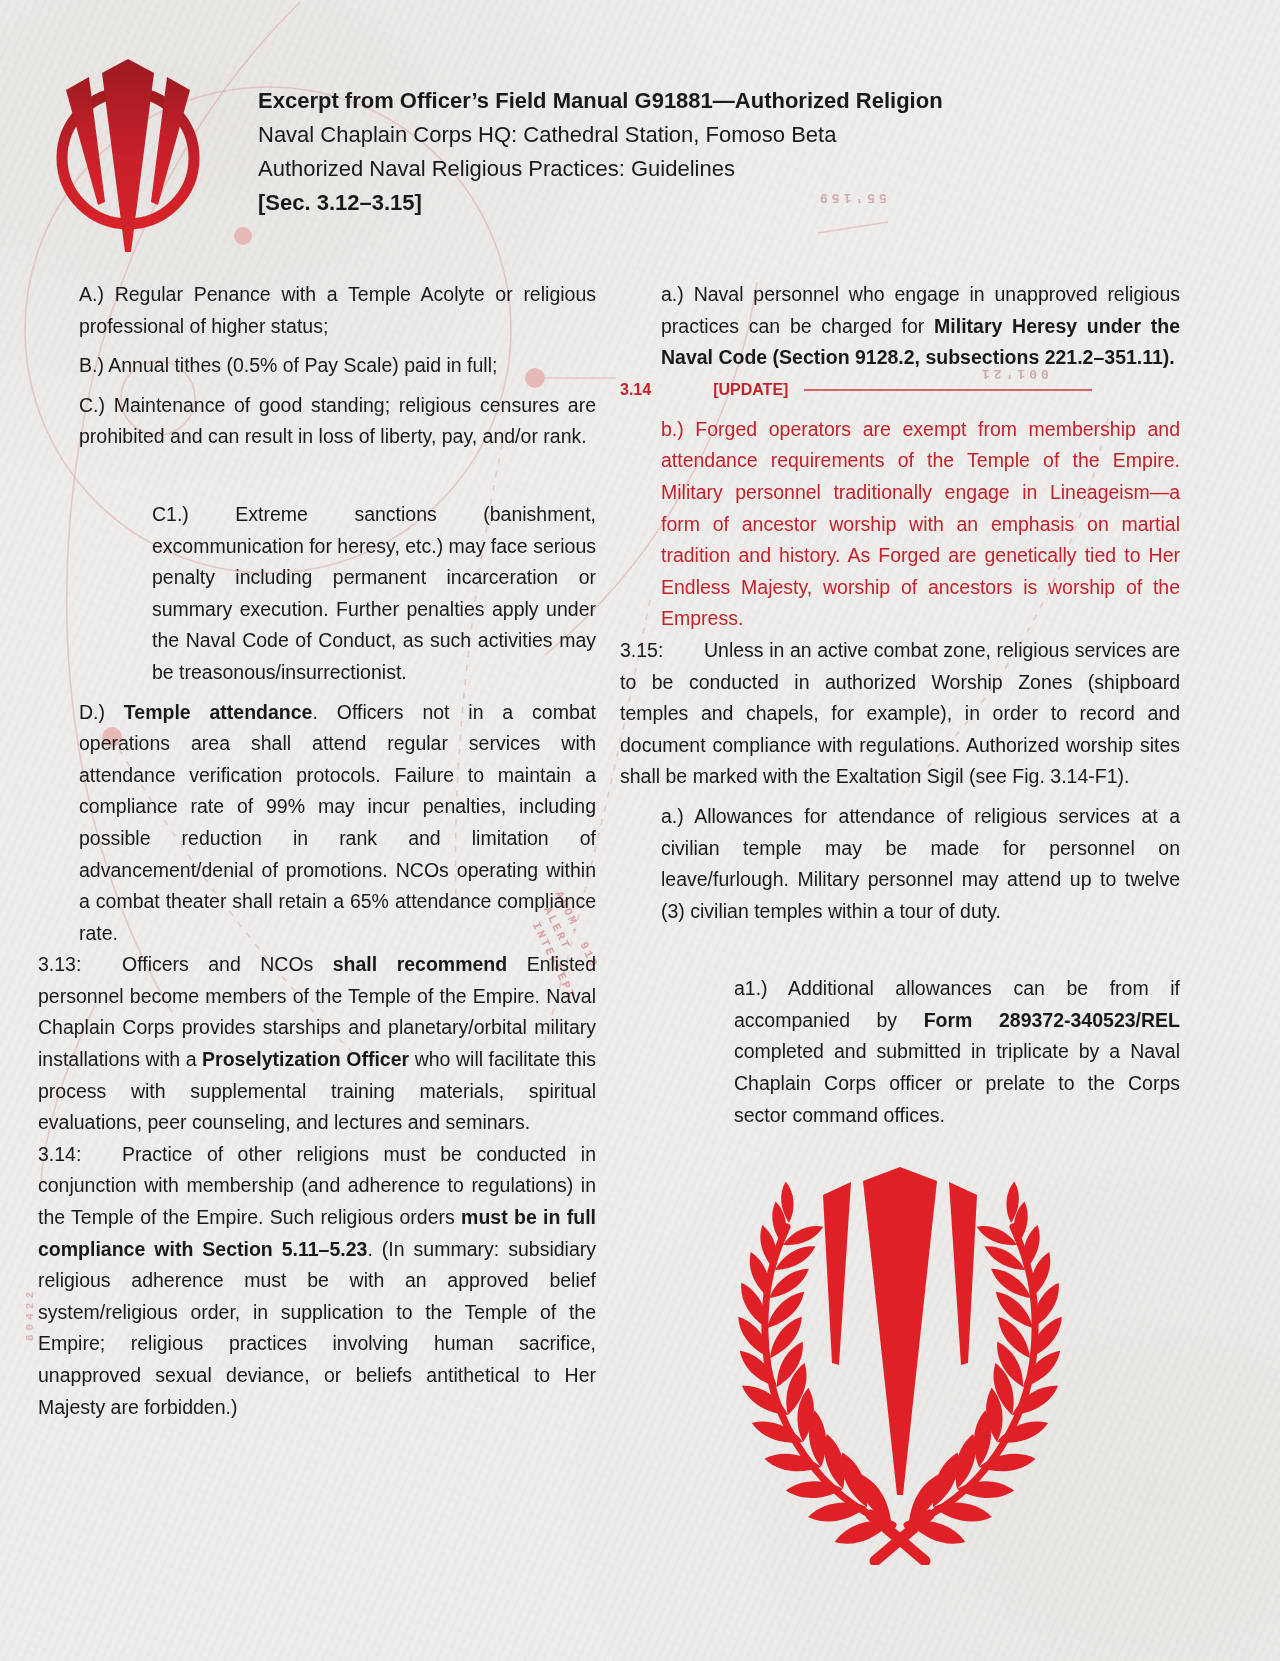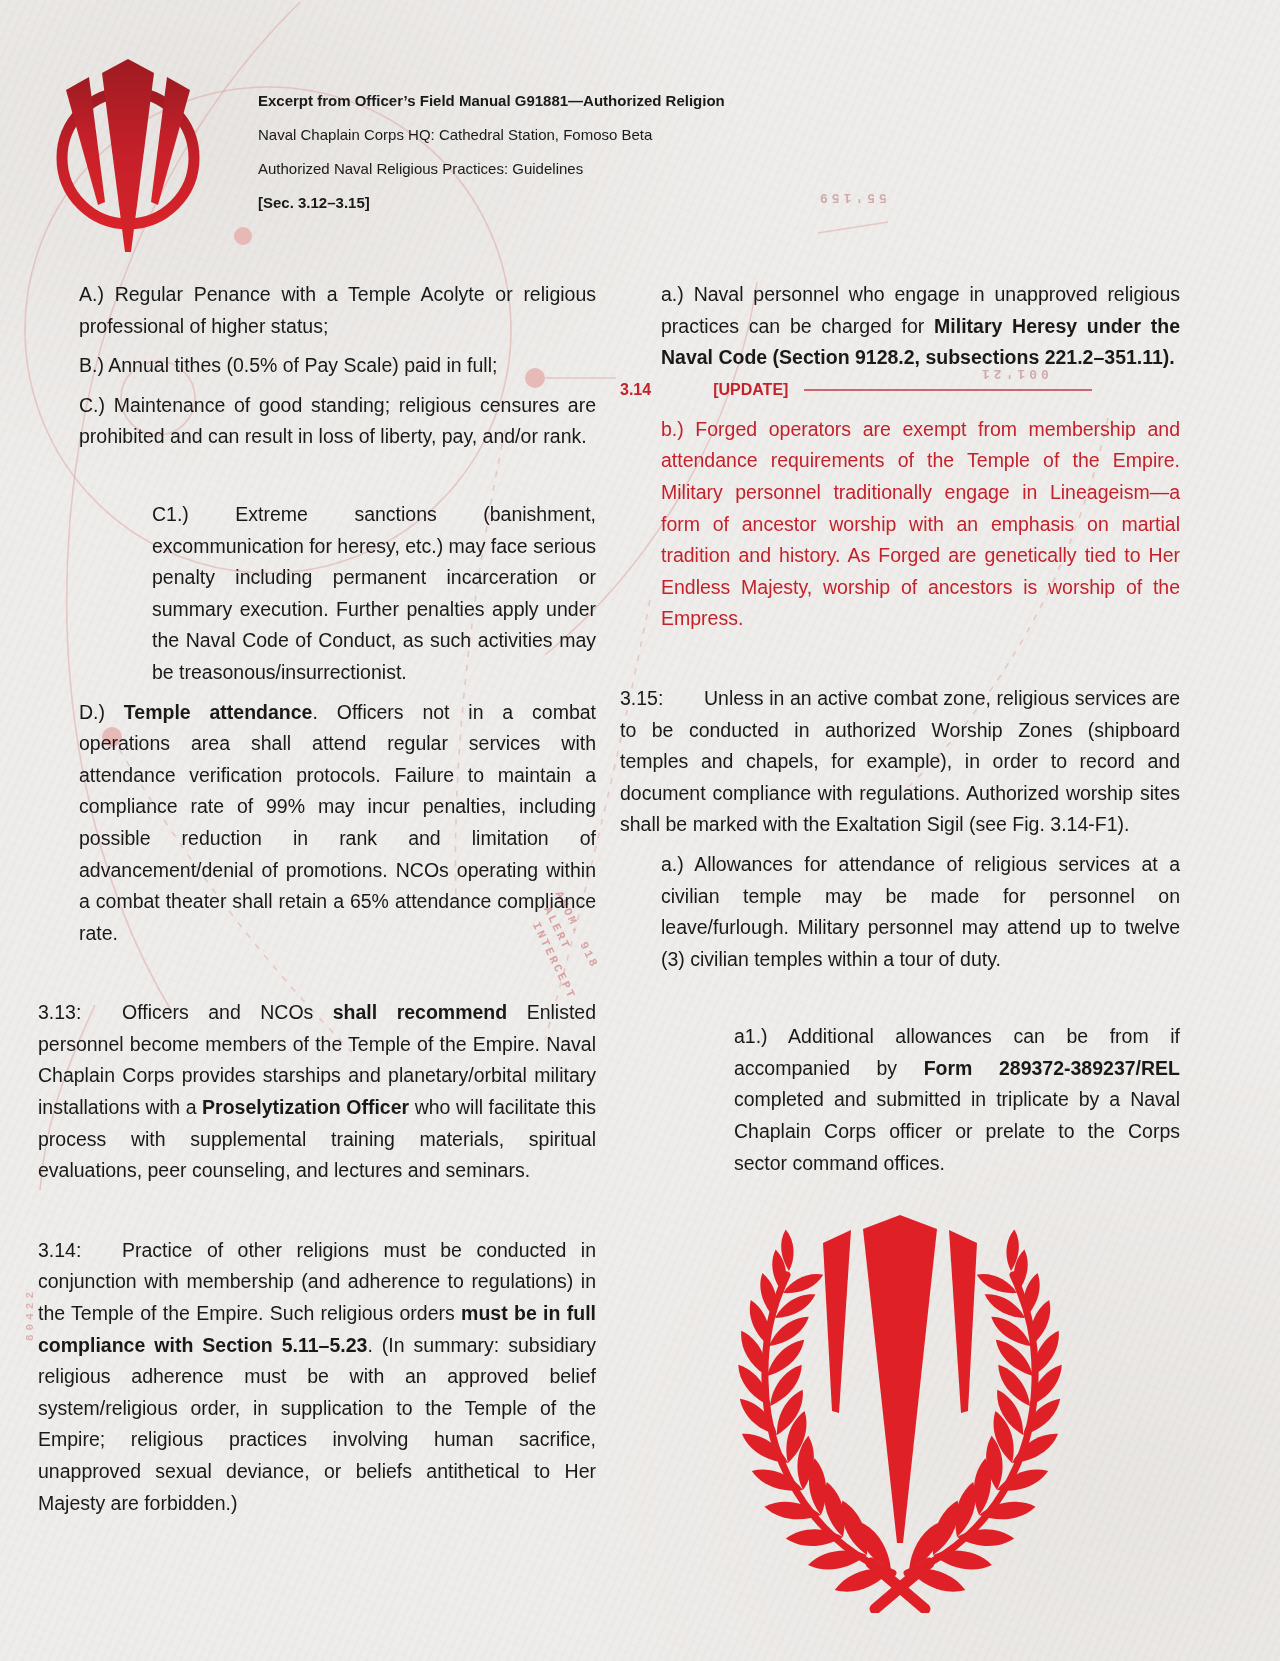--- a/index.html
+++ b/index.html
@@ -26,30 +26,30 @@
   .decor-stamp div:nth-child(2){margin-left:9px;}
   .decor-stamp div:nth-child(3){margin-left:18px;}
   .decor-sidecode{position:absolute;left:24px;top:1288px;font-family:"Liberation Mono",monospace;
         font-size:11px;font-weight:700;color:#d08b8d;letter-spacing:4px;opacity:.6;
         writing-mode:vertical-rl;transform:rotate(180deg);}
   
   svg.logo{position:absolute;left:30px;top:36px;}
   .logo-fill{fill:url(#lg);}
   .logo-ring{fill:none;stroke:url(#lg);stroke-width:11;}
   
-  .doc-header{position:absolute;left:258px;top:84px;font-size:15px;line-height:34px;}
+  .doc-header{position:absolute;left:258px;top:84px;font-size:22px;line-height:34px;}
   .doc-header .h-bold{font-weight:700;}
   
   .col{position:absolute;top:271px;font-size:19.5px;line-height:31.6px;
        text-align:justify;}
   .col-left{left:38px;width:558px;}
   .col-right{left:620px;width:560px;}
   .para{margin:0;}
   .para .b{font-weight:700;}
-  .para .secnum{display:inline-block;width:84px;margin-top:48px;}
+  .para .secnum{display:inline-block;width:84px;}
   .ind1{padding-left:41px;margin-top:8px;}
   .ind2{padding-left:114px;margin-top:46px;}
   .red{color:var(--red,#c4212a);}
   .update-row{display:flex;align-items:center;height:32px;color:var(--red,#c4212a);
        font-weight:700;font-size:16px;}
   .u-num{flex:none;}
   .u-label{flex:none;margin-left:62px;}
   .u-rule{flex:1;height:2px;background:#c9585e;margin-left:16px;margin-right:88px;opacity:.9;}
   
   .fig{margin:34px 0 0 0;}
@@ -124,21 +124,21 @@
   <section class="col col-right">
   <p class="para ind1"><span>a.) Naval personnel who engage in unapproved religious practices can be charged for </span><span class="b">Military Heresy under the Naval Code (Section 9128.2, subsections 221.2–351.11).</span></p>
       <div class="update-row">
         <span class="u-num">3.14</span>
         <span class="u-label">[UPDATE]</span>
         <span class="u-rule"></span>
       </div>
       <p class="para ind1 red"><span>b.) Forged operators are exempt from membership and attendance requirements of the Temple of the Empire. Military personnel traditionally engage in Lineageism—a form of ancestor worship with an emphasis on martial tradition and history. As Forged are genetically tied to Her Endless Majesty, worship of ancestors is worship of the Empress.</span></p>
       <p class="para ind0"><span class="secnum">3.15:</span><span>Unless in an active combat zone, religious services are to be conducted in authorized Worship Zones (shipboard temples and chapels, for example), in order to record and document compliance with regulations. Authorized worship sites shall be marked with the Exaltation Sigil (see Fig. 3.14-F1).</span></p>
       <p class="para ind1"><span>a.) Allowances for attendance of religious services at a civilian temple may be made for personnel on leave/furlough. Military personnel may attend up to twelve (3) civilian temples within a tour of duty.</span></p>
-      <p class="para ind2"><span>a1.) Additional allowances can be from if accompanied by </span><span class="b">Form 289372-389237/REL</span><span> completed and submitted in triplicate by a Naval Chaplain Corps officer or prelate to the Corps sector command offices.</span></p>
+      <p class="para ind2"><span>a1.) Additional allowances can be from if accompanied by </span><span class="b">Form 289372-340523/REL</span><span> completed and submitted in triplicate by a Naval Chaplain Corps officer or prelate to the Corps sector command offices.</span></p>
     <figure class="fig">
       <svg width="370" height="400" viewBox="0 0 370 400">
         <defs>
           <path id="lf" d="M0,0 C12,-15 30,-24 48,-20 C38,-4 18,3 0,0 Z"></path>
           <g id="lp">
             <use href="#lf" transform="rotate(-15)"></use>
             <use href="#lf" transform="scale(1,-1) rotate(-15)"></use>
           </g>
           <g id="br">
             <path class="fig-stroke" stroke-width="7" d="M178,360 C110,336 52,262 50,168 C49,128 56,96 72,62"></path>

